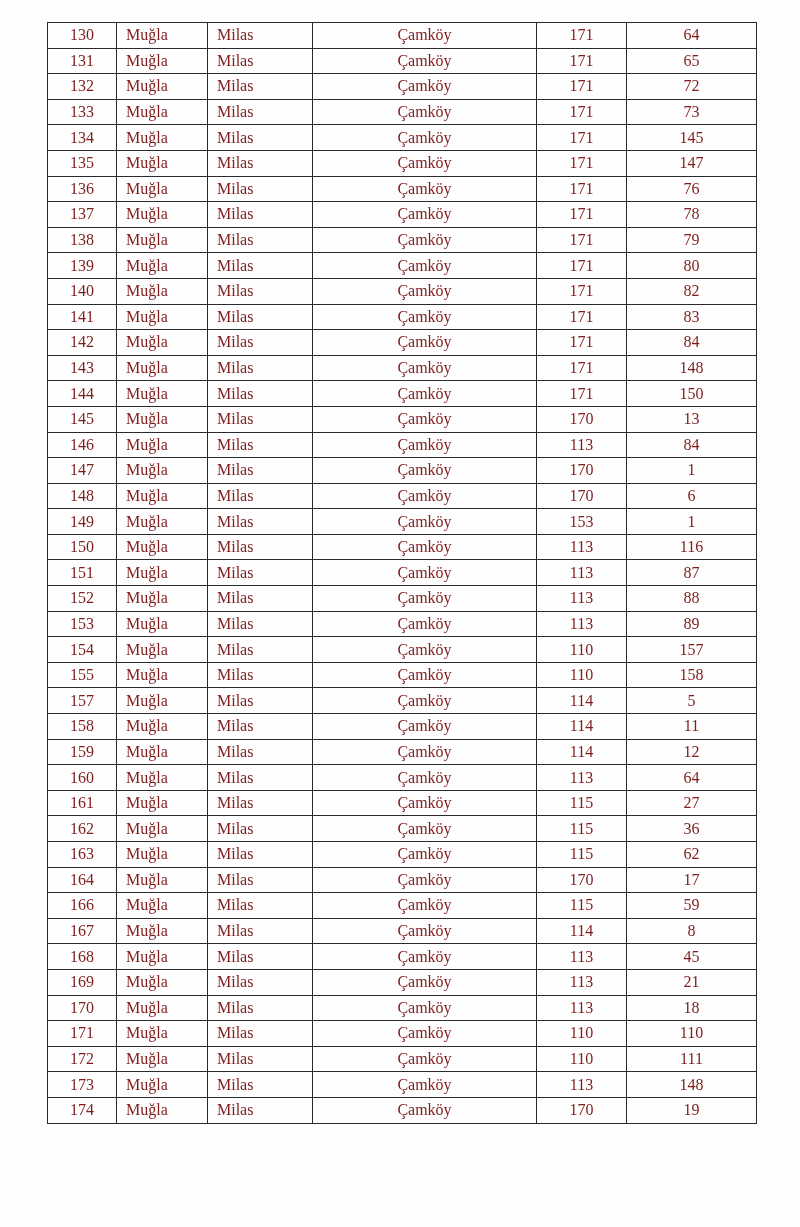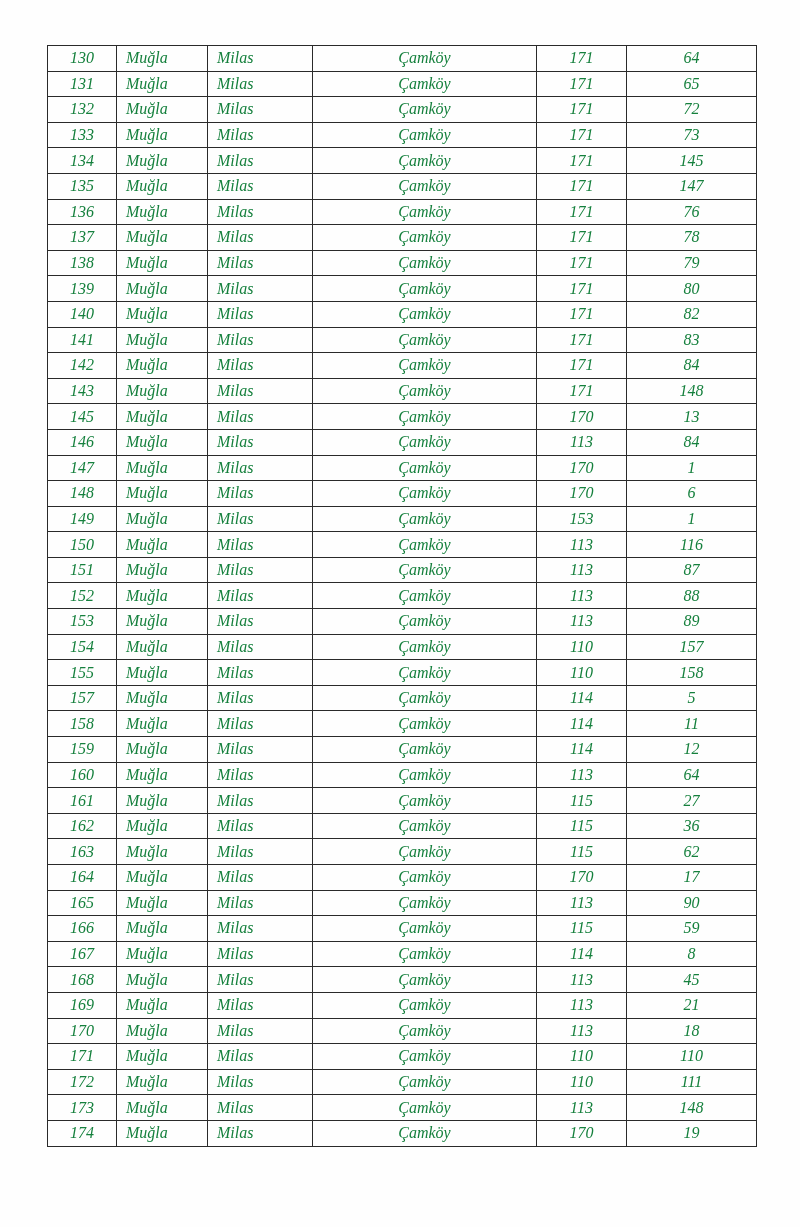--- a/index.html
+++ b/index.html
@@ -9,27 +9,26 @@
   }
   .page {
     position: relative;
     width: 800px;
     height: 1227px;
     background: #fefefe;
     overflow: hidden;
   }
   table.doc-table {
     position: absolute;
-    top: 45px;
+    top: 22px;
     left: 47px;
     width: 709px;
     border-collapse: collapse;
     table-layout: fixed;
-    color: #15803d;
-    font-style: italic;
+    color: #7f1d1d;
   }
   table.doc-table td {
     border: 1.6px solid #2a2a2a;
     box-shadow: 0 0 0 0.4px #8a8a8a; 
     height: 25.6px;
     font-size: 16px;
     line-height: 1;
     text-align: center;
     vertical-align: middle;
     white-space: nowrap;
@@ -166,20 +165,28 @@
         </tr>
         <tr>
           <td>143</td>
           <td class="left">Muğla</td>
           <td class="left">Milas</td>
           <td>Çamköy</td>
           <td>171</td>
           <td>148</td>
         </tr>
         <tr>
+          <td>144</td>
+          <td class="left">Muğla</td>
+          <td class="left">Milas</td>
+          <td>Çamköy</td>
+          <td>171</td>
+          <td>150</td>
+        </tr>
+        <tr>
           <td>145</td>
           <td class="left">Muğla</td>
           <td class="left">Milas</td>
           <td>Çamköy</td>
           <td>170</td>
           <td>13</td>
         </tr>
         <tr>
           <td>146</td>
           <td class="left">Muğla</td>
@@ -316,28 +323,20 @@
           <td>115</td>
           <td>62</td>
         </tr>
         <tr>
           <td>164</td>
           <td class="left">Muğla</td>
           <td class="left">Milas</td>
           <td>Çamköy</td>
           <td>170</td>
           <td>17</td>
-        </tr>
-        <tr>
-          <td>165</td>
-          <td class="left">Muğla</td>
-          <td class="left">Milas</td>
-          <td>Çamköy</td>
-          <td>113</td>
-          <td>90</td>
         </tr>
         <tr>
           <td>166</td>
           <td class="left">Muğla</td>
           <td class="left">Milas</td>
           <td>Çamköy</td>
           <td>115</td>
           <td>59</td>
         </tr>
         <tr>

